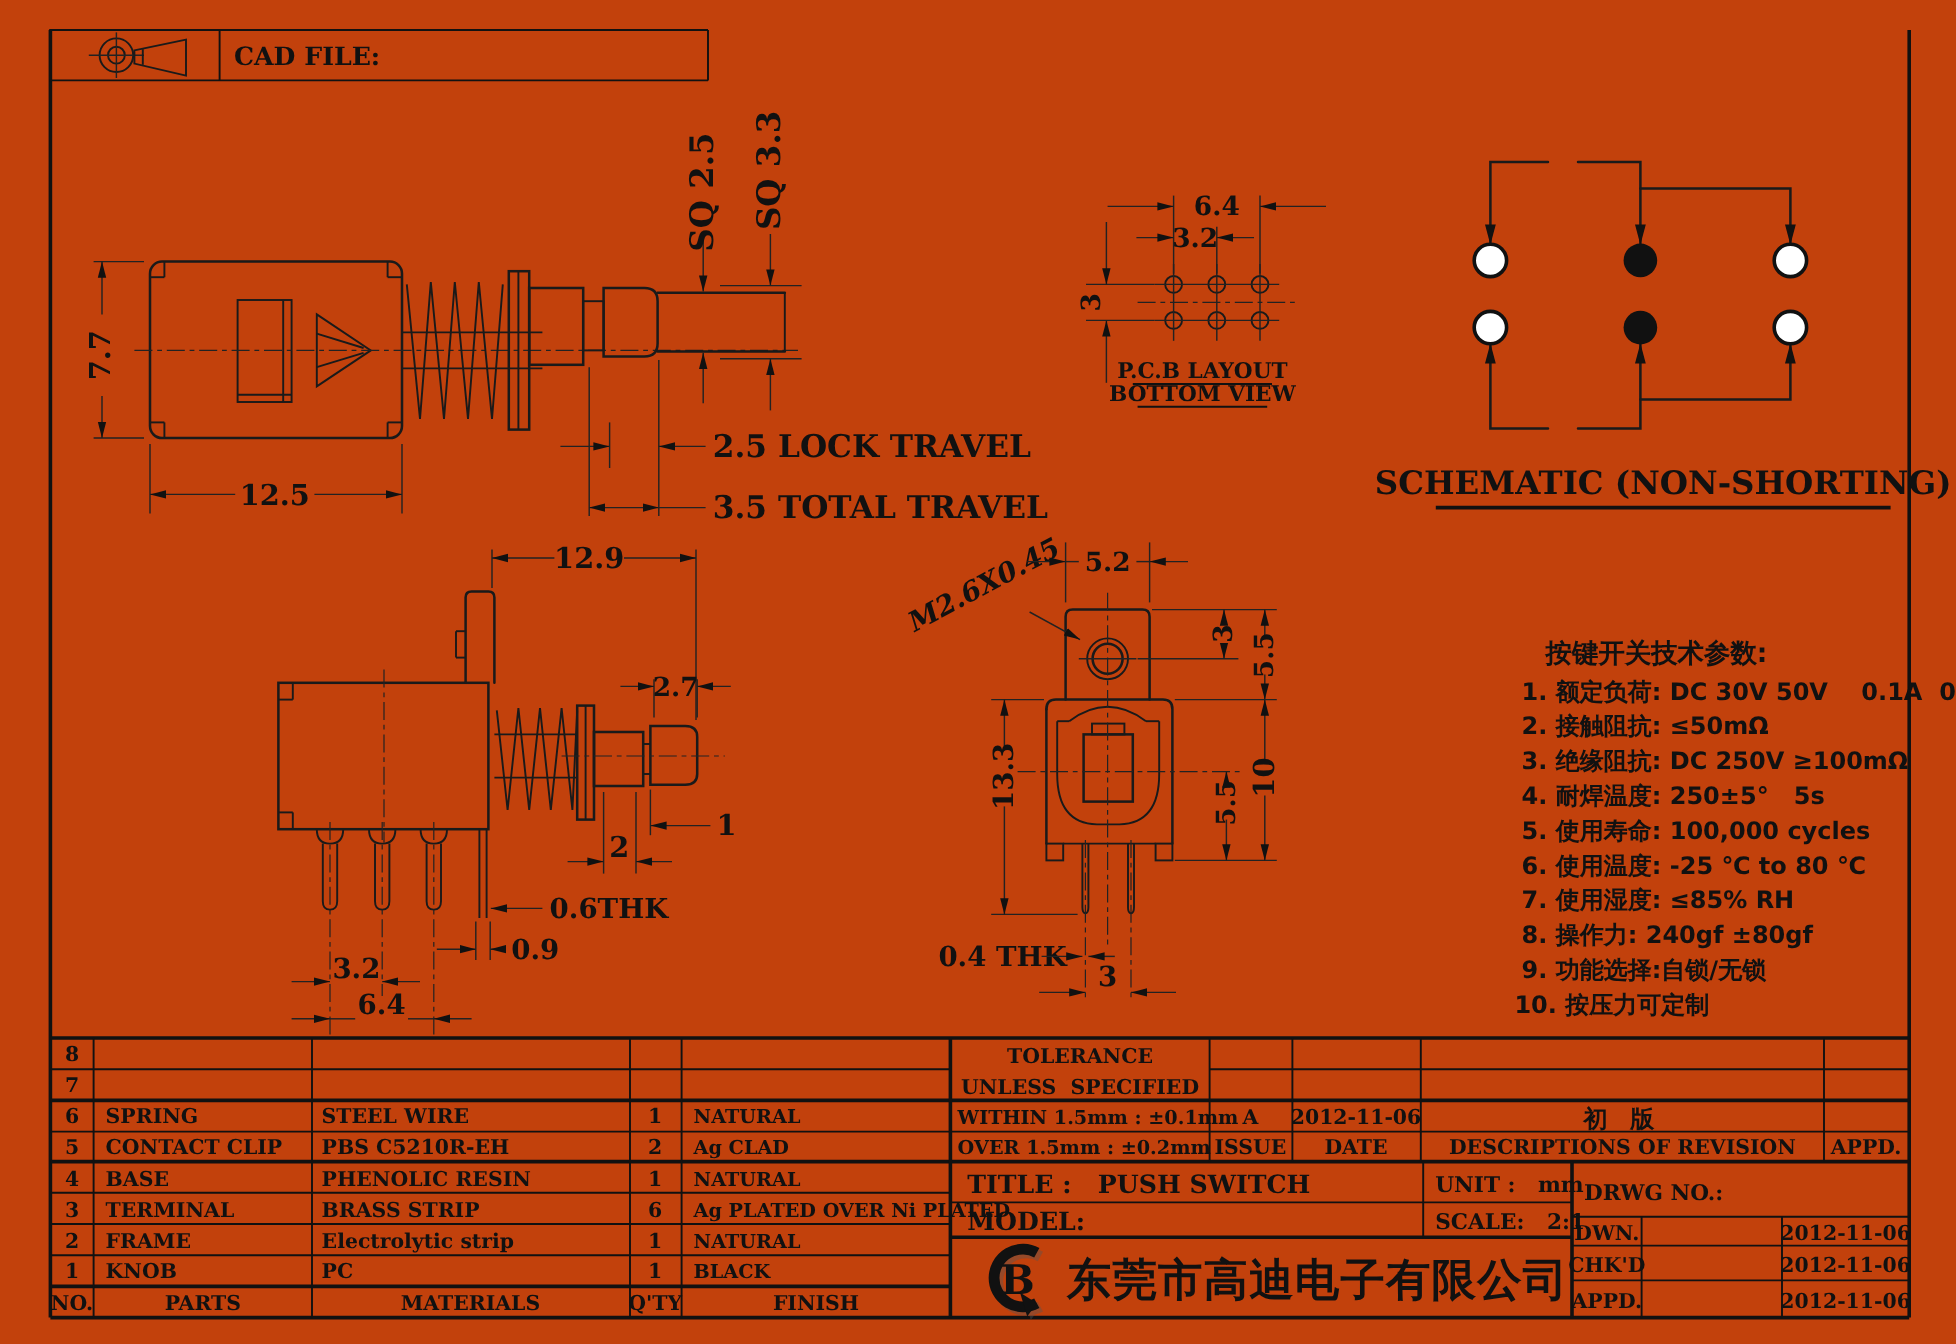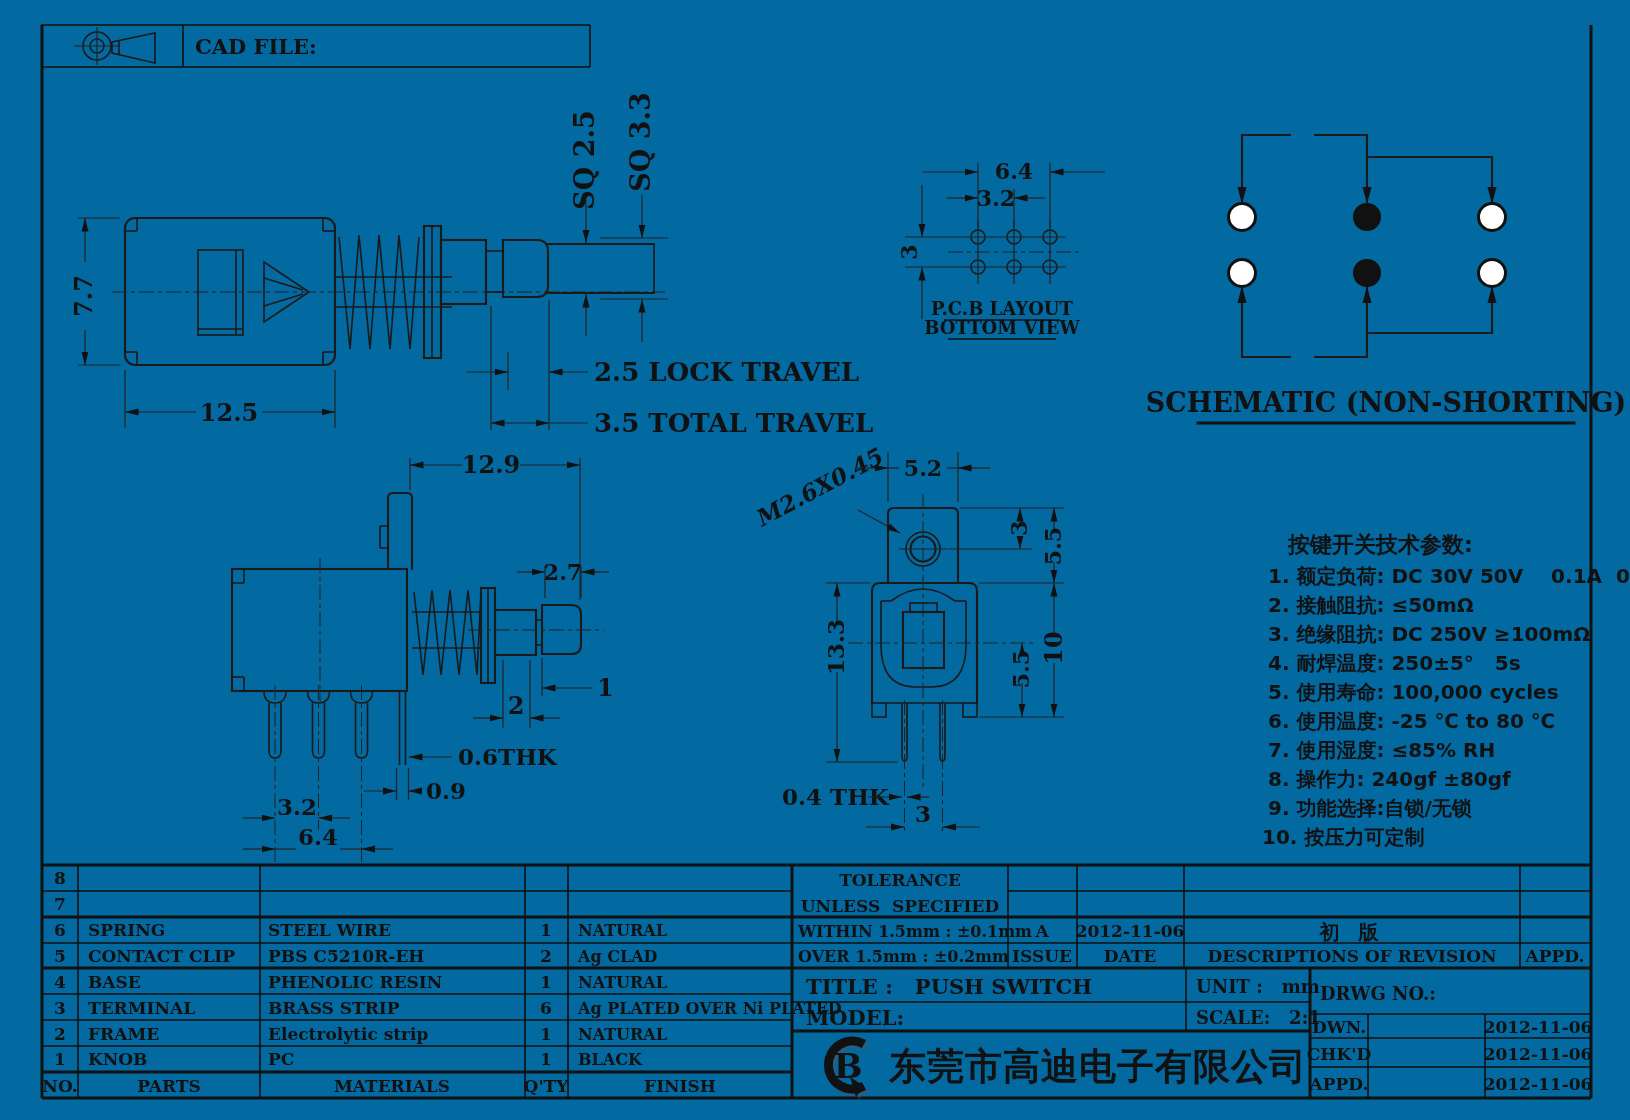--- a/index.html
+++ b/index.html
@@ -1,16 +1,16 @@
 <!DOCTYPE html>
 <html><head>
 <meta charset="utf-8">
 <style>
   html,body{margin:0;padding:0;background:#f4f4f2;}
-  .sheet{position:relative;width:1630px;height:1120px;background:#0369a1;overflow:hidden;}
+  .sheet{position:relative;width:1630px;height:1120px;background:#c2410c;overflow:hidden;}
   svg{position:absolute;left:0;top:0;}
   svg text{white-space:pre;fill:#111;}
   .ol{stroke:#1a1a1a;stroke-width:2.1;fill:none;stroke-linecap:round;}
   .ol2{stroke:#1a1a1a;stroke-width:1.6;fill:none;}
   .dim{stroke:#222;stroke-width:1.2;fill:none;}
   .cl{stroke:#222;stroke-width:1;fill:none;stroke-dasharray:15 4 4 4;}
   .tb{stroke:#111;stroke-width:1.6;fill:none;}
   .tbB{stroke:#111;stroke-width:3;fill:none;}
   .t27{font:bold 27px "DejaVu Serif",serif;}
   .t26{font:bold 26px "DejaVu Serif",serif;}

